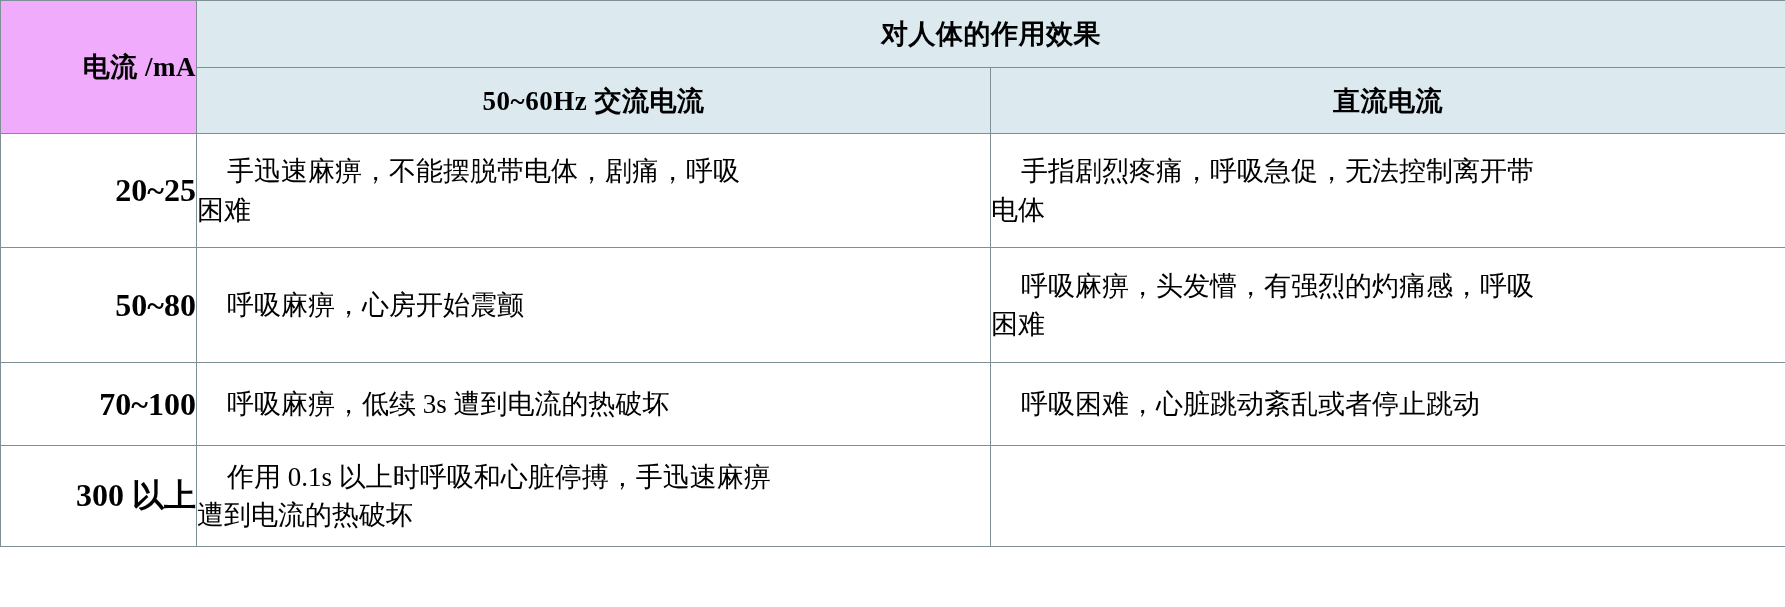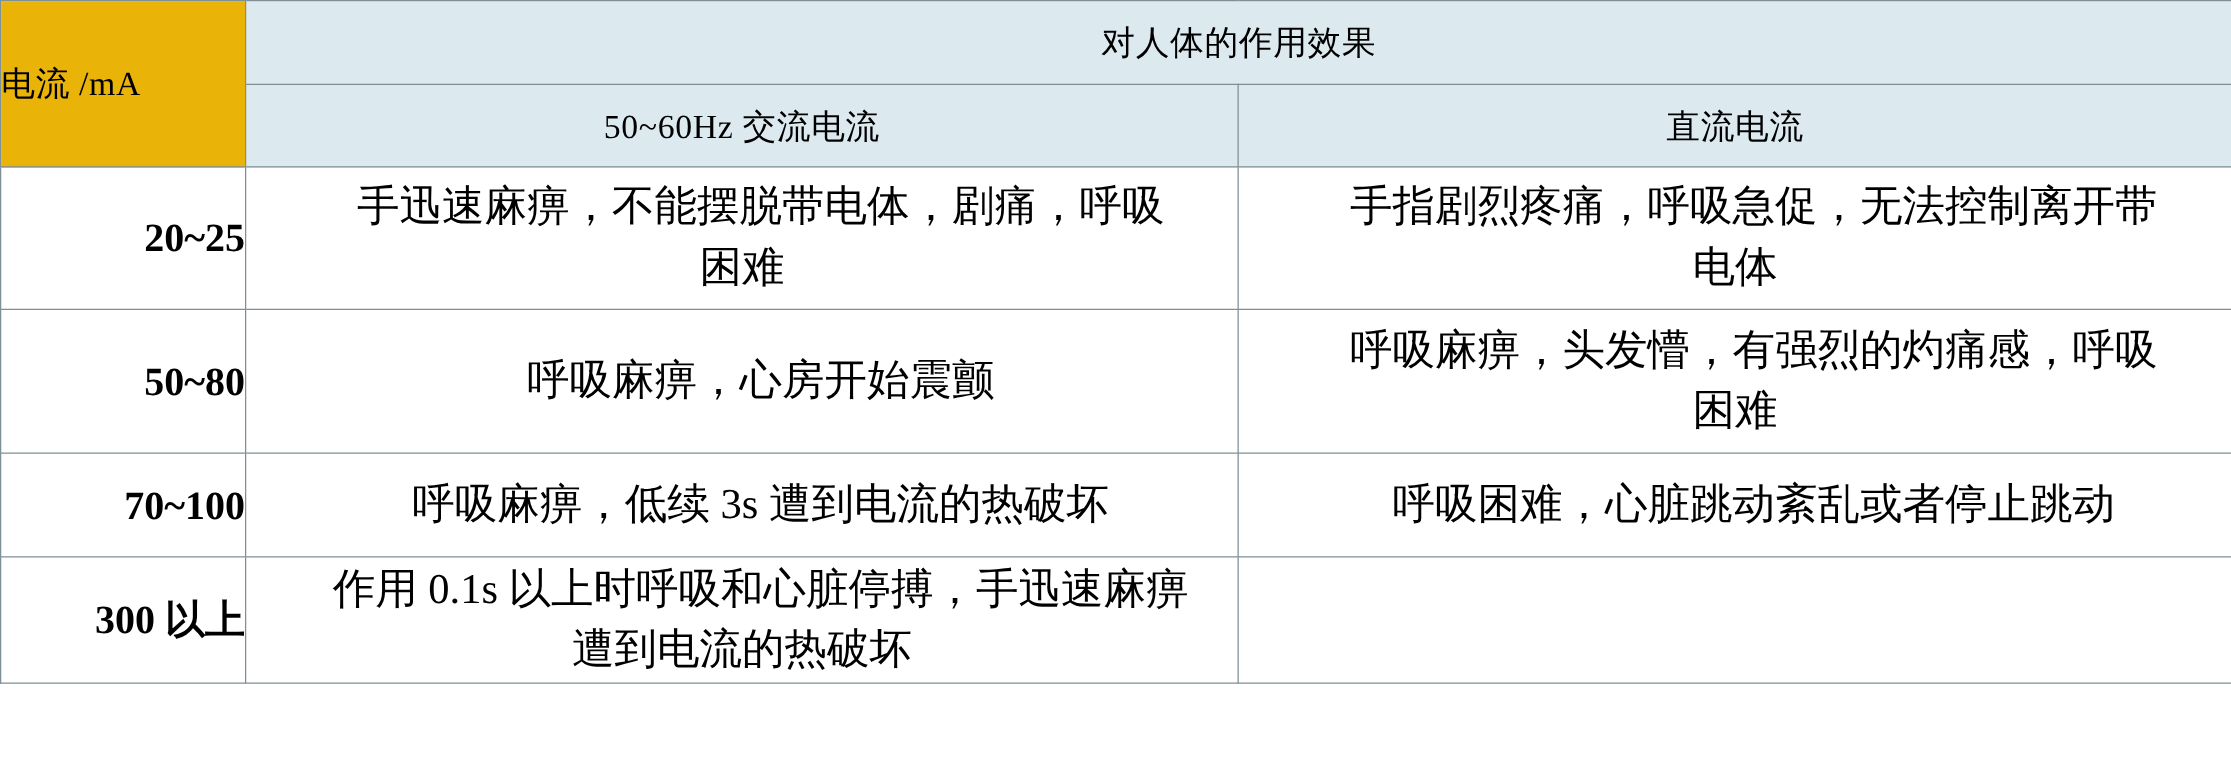--- a/index.html
+++ b/index.html
@@ -31,45 +31,45 @@
   }
   
   col.c-current { width: 196px; }
   col.c-ac { width: 794px; }
   col.c-dc { width: 795px; }
 
   .hdr {
     background: #dce9ef;
     text-align: center;
     font-size: 27px;
-    font-weight: normal;
+    font-weight: bold;
     letter-spacing: 0.5px;
   }
   .hdr-top {
     height: 66px;
   }
   .hdr-sub {
     height: 65px;
   }
   .hdr-current {
-    background: #eab308;
-    text-align: left;
+    background: #f0abfc;
+    text-align: right;
     padding-left: 18px;
     font-size: 27px;
     height: 131px;
   }
   .cell-current {
     text-align: right;
     font-size: 32px;
     height: auto;
     font-weight: bold;
   }
   .cell-text {
-    text-align: center;
-    font-size: 34px;
+    text-align: left;
+    font-size: 27px;
     line-height: 1.42;
     padding: 14px 16px 16px 16px;
   }
   .cell-text .indent {
     display: block;
     text-indent: 30px;
   }
   .cell-text .noindent {
     display: block;
     text-indent: 0;

